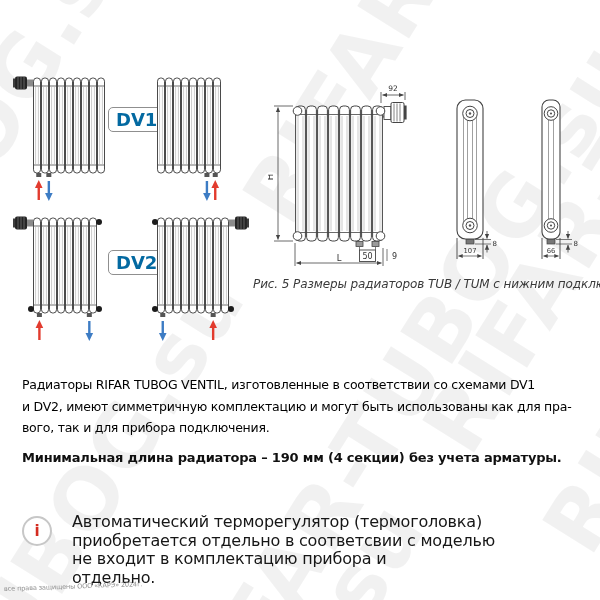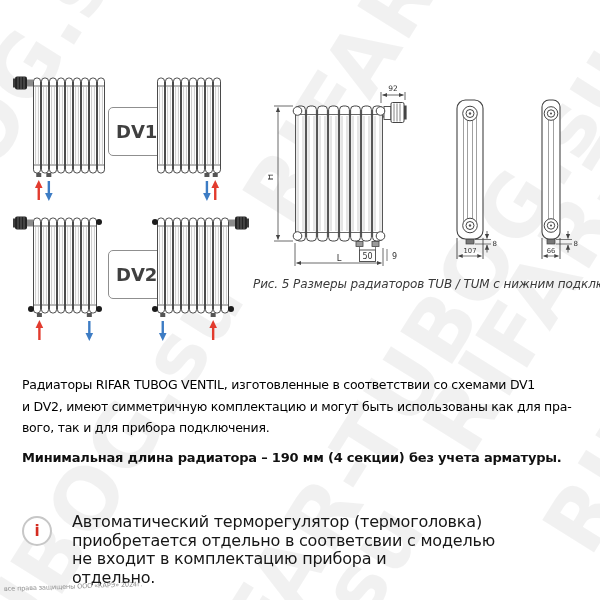--- a/index.html
+++ b/index.html
@@ -10,21 +10,21 @@
   .wm{position:absolute;white-space:nowrap;font-weight:bold;font-size:84px;
       color:rgba(0,0,0,0.055);transform:rotate(-58deg);transform-origin:0 0;
       letter-spacing:2px;pointer-events:none;}
   .wm i{font-style:normal;margin-right:80px;}
   
   .title-wrap{position:absolute;right:16px;top:7px;text-align:right;line-height:1.12;}
   .title-main{font-size:19.5px;font-weight:800;letter-spacing:.2px;color:#141414;}
   .title-sub{font-size:17.5px;font-weight:800;color:#e31e24;margin-top:2px;}
   
   .scheme-label{position:absolute;border:1.5px solid #8f8f8f;border-radius:5px;background:#fff;
-      padding:12px 7px;height:23px;line-height:23px;font-size:18px;font-weight:bold;color:#404040;}
+      padding:0 7px;height:23px;line-height:23px;font-size:18px;font-weight:bold;color:#0369a1;}
   
   .fig-caption{font-size:12px;font-style:italic;color:#3a3a3a;letter-spacing:-.1px;white-space:nowrap;}
   .thread{font-size:10px;font-style:italic;color:#242424;line-height:15.5px;letter-spacing:-.15px;}
   .thread div{white-space:nowrap;}
   
   .body-text{font-size:12.5px;line-height:21.5px;letter-spacing:-.25px;color:#000000;}
   .body-text div{white-space:nowrap;}
   .min-line{font-size:13px;font-weight:bold;letter-spacing:-.2px;white-space:nowrap;color:#101010;}
   
   .info-wrap{position:absolute;left:22px;top:513px;display:flex;align-items:flex-start;}

